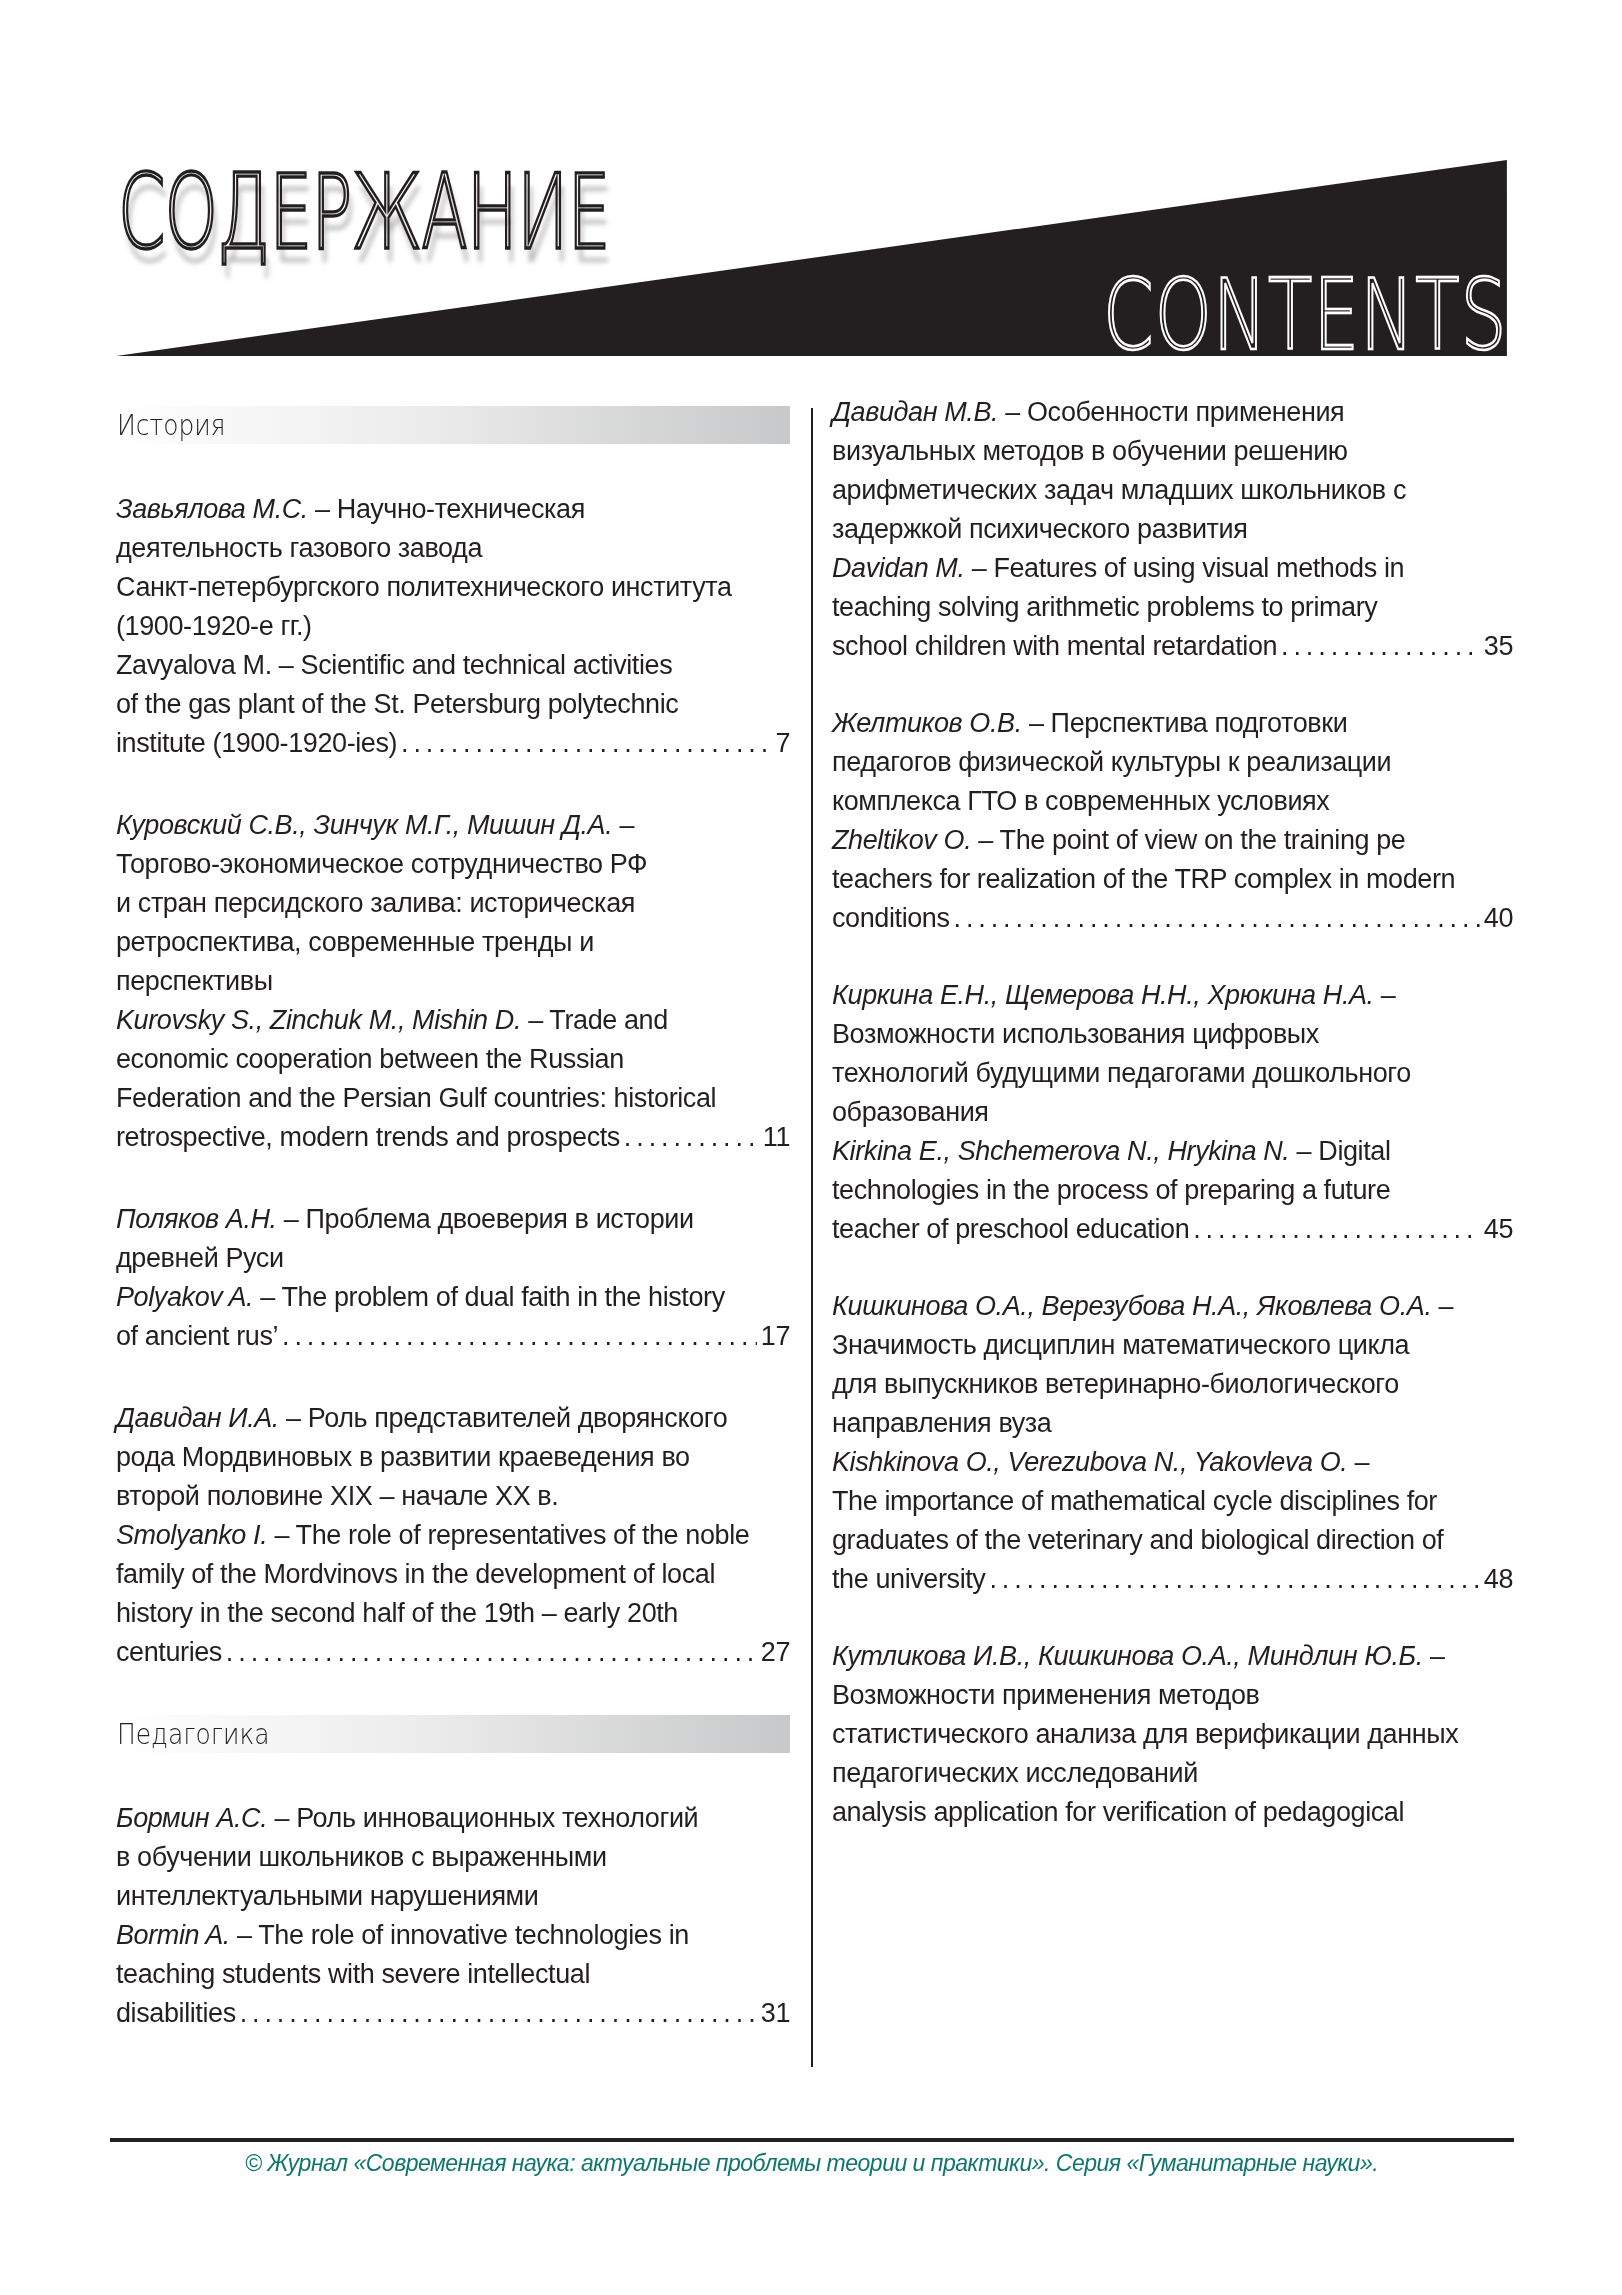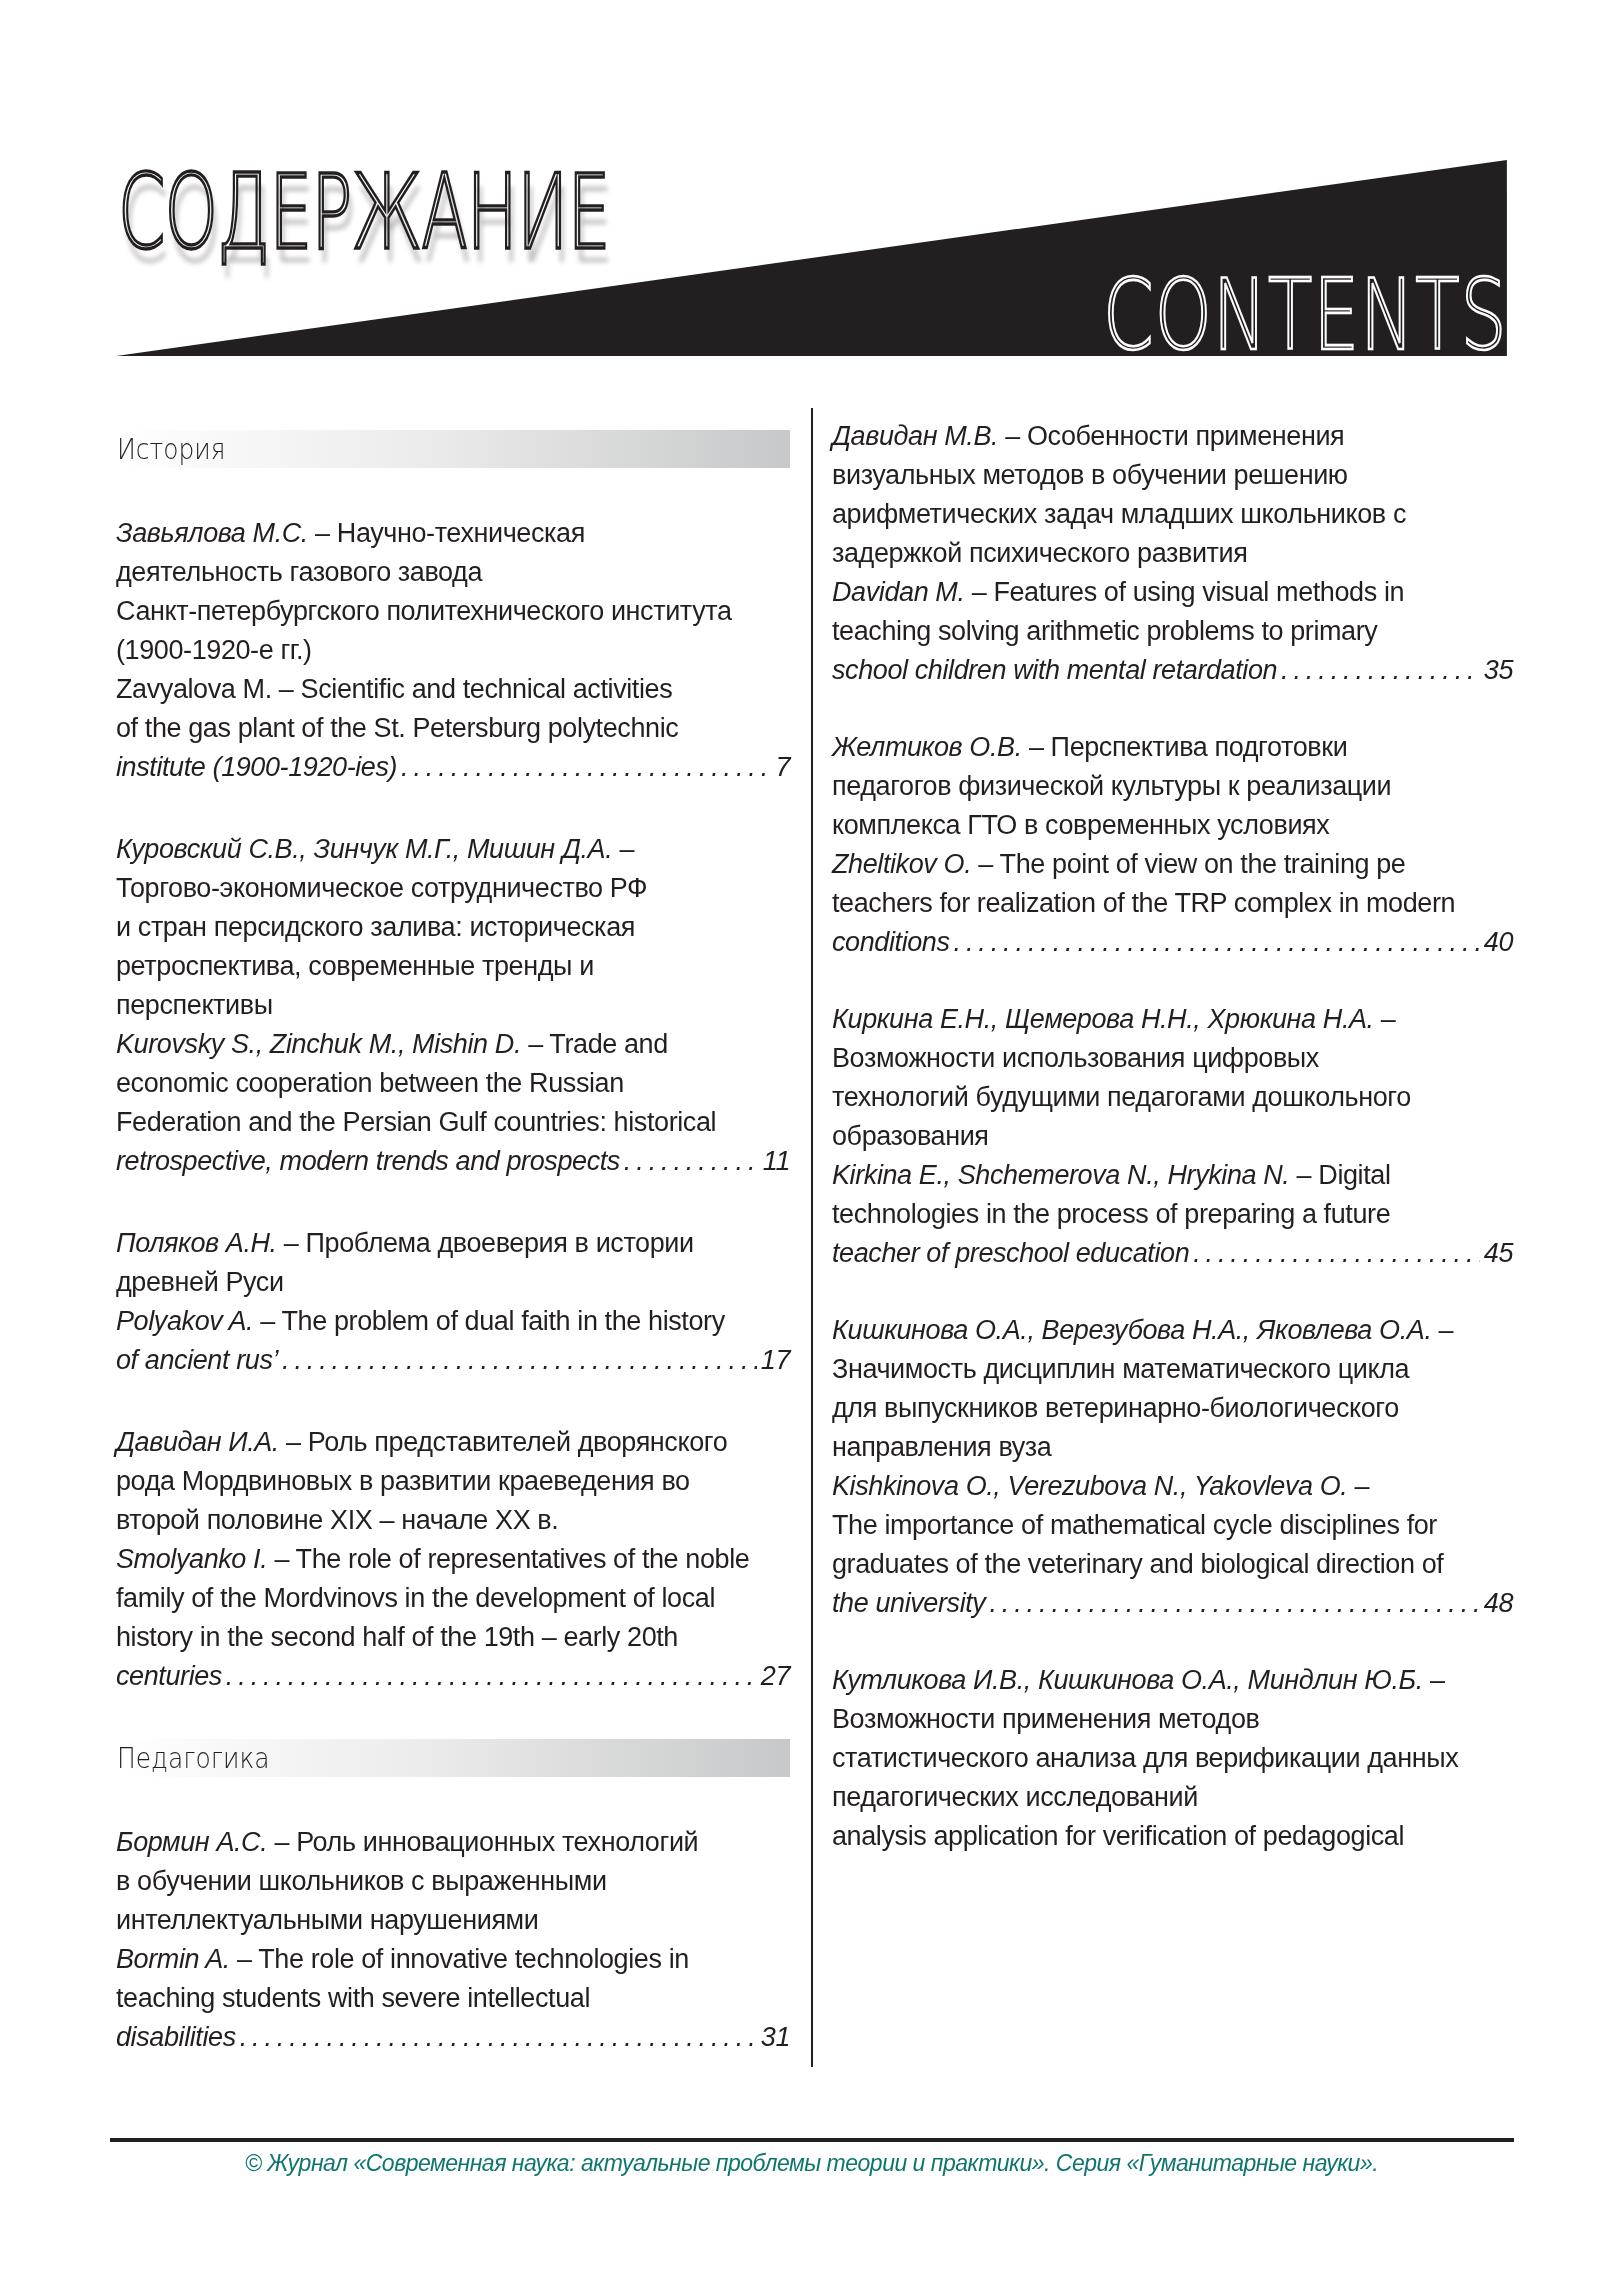--- a/index.html
+++ b/index.html
@@ -23,40 +23,40 @@
     position: absolute; right: 116px; top: 259px;
     font-family: "DejaVu Sans", sans-serif; font-weight: 300;
     font-size: 98px; line-height: 1; letter-spacing: 1.3px;
     transform: scaleX(0.74); transform-origin: right top;
     color: transparent;
     -webkit-text-stroke: 2.6px #ffffff;
     white-space: nowrap;
   }
 
   
-  .col { position: absolute; top: 393px; font-size: 27px; line-height: 39px; margin-top: 24px; }
+  .col { position: absolute; top: 393px; font-size: 27px; line-height: 39px; }
   .col-left { left: 116px; width: 674px; }
   .col-right { left: 832px; width: 681px; }
   .divider { position: absolute; left: 811px; top: 408px; width: 2px; height: 1659px; background: #231f20; }
 
   .section-head {
     height: 38px; margin-top: 13px; margin-bottom: 46px;
     background: linear-gradient(to right, #ffffff 0%, #ececec 45%, #c7c8c9 100%);
     font-family: "DejaVu Sans", sans-serif; font-weight: 300;
     font-size: 29px; line-height: 38px; color: #231f20;
     padding-left: 1.3px;
   }
   .section-head span { display: inline-block; transform: scaleX(0.86); transform-origin: left center; }
   .section-head.second { margin-top: 22px; }
 
   .entry { margin-bottom: 43px; }
   .line { display: block; white-space: nowrap; letter-spacing: -0.4px; }
   .ru-authors { font-weight: normal; font-style: italic; }
   .en-authors { font-style: italic; text-align: right; }
-  .last-line { display: flex; align-items: baseline; white-space: nowrap; letter-spacing: -0.4px; font-style: italic; }
+  .last-line { display: flex; align-items: baseline; white-space: nowrap; letter-spacing: -0.4px; }
   .last-line .txt { flex: 0 0 auto; }
   .last-line .dots { flex: 1 1 auto; overflow: hidden; margin: 0 3.9px; letter-spacing: 3.9px; color: #231f20; }
   .last-line .dots::before { content: ". . . . . . . . . . . . . . . . . . . . . . . . . . . . . . . . . . . . . . . . . . . . . . . . . . . . . . . . . . . . . . . . . . . . . . . . . . . . . . . . . . . . . . . . ."; letter-spacing: 0; word-spacing: -2.6px; }
   .last-line .page { flex: 0 0 auto; }
 
   .col-right .entry { margin-bottom: 38px; }
 
   
   .footer-rule { position: absolute; left: 110px; top: 2138px; width: 1404px; height: 3.9px; background: #231f20; }
   .footer-text {

